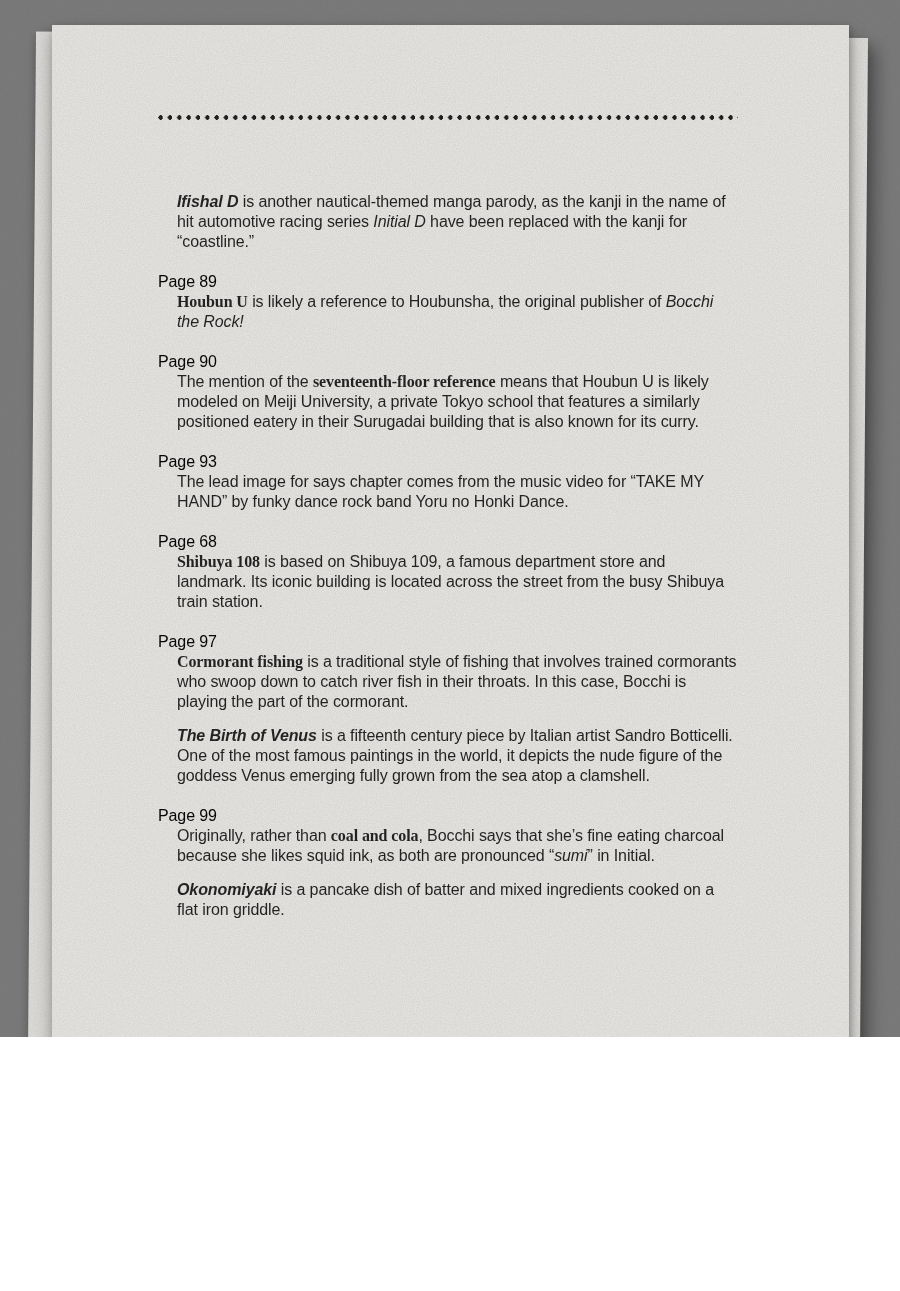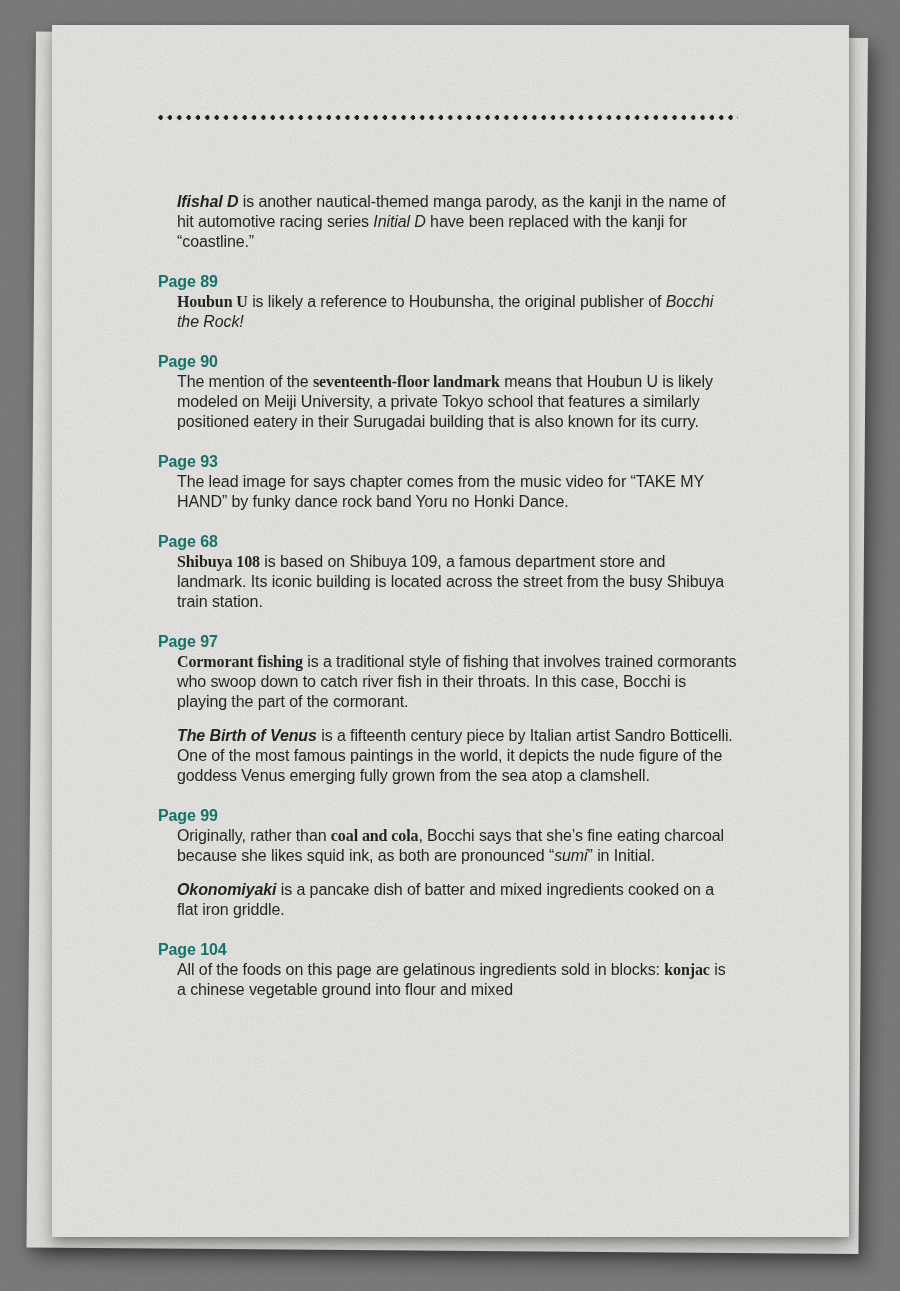--- a/index.html
+++ b/index.html
@@ -1,20 +1,20 @@
 <!DOCTYPE html>
 <html><head>
 <meta charset="utf-8">
 <style>
   html, body { margin: 0; padding: 0; }
 
   .stage {
     position: relative;
     width: 900px;
-    height: 1291px;
+    height: 1037px;
     background: #7c7c7c;
     overflow: hidden;
     font-family: "Liberation Sans", "DejaVu Sans", sans-serif;
   }
 
   .sheet-back {
     position: absolute;
     left: 36px;
     top: 38px;
     width: 832px;
@@ -53,22 +53,22 @@
     letter-spacing: -0.1px;
   }
 
   .note-section { margin-top: 20px; }
   .note-section:first-child { margin-top: 0; }
 
   .page-heading {
     margin: 0 0 0 -19px;
     font-size: 16px;
     line-height: 20px;
-    font-weight: 700;
-    color: #0f766e;
+    font-weight: 400;
+    color: #000000;
   }
 
   .note-paragraph { margin: 0; }
   .note-paragraph + .note-paragraph { margin-top: 14px; }
 
   .run-r  { font-weight: 400; font-style: normal; }
   .run-b  { font-weight: 700; font-family: Liberation Serif, serif; }
   .run-i  { font-style: italic; }
   .run-bi { font-weight: 700; font-style: italic; }
 
@@ -91,44 +91,40 @@
     <div class="notes-content">
         <section class="note-section">
           <p class="note-paragraph"><span class="run-bi">Ifishal D</span><span class="run-r"> is another nautical-themed manga parody, as the kanji in the name of hit automotive racing series </span><span class="run-i">Initial D</span><span class="run-r"> have been replaced with the kanji for “coastline.”</span></p>
         </section>
         <section class="note-section">
           <h3 class="page-heading">Page 89</h3>
           <p class="note-paragraph"><span class="run-b">Houbun U</span><span class="run-r"> is likely a reference to Houbunsha, the original publisher of </span><span class="run-i">Bocchi the Rock!</span></p>
         </section>
         <section class="note-section">
           <h3 class="page-heading">Page 90</h3>
-          <p class="note-paragraph"><span class="run-r">The mention of the </span><span class="run-b">seventeenth-floor landmark</span><span class="run-r"> means that Houbun U is likely modeled on Meiji University, a private Tokyo school that features a similarly positioned eatery in their Surugadai building that is also known for its curry.</span></p>
+          <p class="note-paragraph"><span class="run-r">The mention of the </span><span class="run-b">seventeenth-floor reference</span><span class="run-r"> means that Houbun U is likely modeled on Meiji University, a private Tokyo school that features a similarly positioned eatery in their Surugadai building that is also known for its curry.</span></p>
         </section>
         <section class="note-section">
           <h3 class="page-heading">Page 93</h3>
           <p class="note-paragraph"><span class="run-r">The lead image for says chapter comes from the music video for “TAKE MY HAND” by funky dance rock band Yoru no Honki Dance.</span></p>
         </section>
         <section class="note-section">
           <h3 class="page-heading">Page 68</h3>
           <p class="note-paragraph"><span class="run-b">Shibuya 108</span><span class="run-r"> is based on Shibuya 109, a famous department store and landmark. Its iconic building is located across the street from the busy Shibuya train station.</span></p>
         </section>
         <section class="note-section">
           <h3 class="page-heading">Page 97</h3>
           <p class="note-paragraph"><span class="run-b">Cormorant fishing</span><span class="run-r"> is a traditional style of fishing that involves trained cormorants who swoop down to catch river fish in their throats. In this case, Bocchi is playing the part of the cormorant.</span></p>
           <p class="note-paragraph"><span class="run-bi">The Birth of Venus</span><span class="run-r"> is a fifteenth century piece by Italian artist Sandro Botticelli. One of the most famous paintings in the world, it depicts the nude figure of the goddess Venus emerging fully grown from the sea atop a clamshell.</span></p>
         </section>
         <section class="note-section">
           <h3 class="page-heading">Page 99</h3>
           <p class="note-paragraph"><span class="run-r">Originally, rather than </span><span class="run-b">coal and cola</span><span class="run-r">, Bocchi says that she’s fine eating charcoal because she likes squid ink, as both are pronounced “</span><span class="run-i">sumi</span><span class="run-r">” in Initial.</span></p>
           <p class="note-paragraph"><span class="run-bi">Okonomiyaki</span><span class="run-r"> is a pancake dish of batter and mixed ingredients cooked on a flat iron griddle.</span></p>
         </section>
-        <section class="note-section">
-          <h3 class="page-heading">Page 104</h3>
-          <p class="note-paragraph"><span class="run-r">All of the foods on this page are gelatinous ingredients sold in blocks: </span><span class="run-b">konjac</span><span class="run-r"> is a chinese vegetable ground into flour and mixed</span></p>
-        </section>
       </div>
   </div>
 
   <svg class="grain" width="900" height="1291" xmlns="http://www.w3.org/2000/svg">
     <filter id="grainFilter" x="0" y="0" width="100%" height="100%">
       <feTurbulence type="fractalNoise" baseFrequency="0.85" numOctaves="2" seed="7" result="noise"></feTurbulence>
       <feColorMatrix in="noise" type="matrix" values="0 0 0 0 0.08  0 0 0 0 0.08  0 0 0 0 0.08  0 0 0 0.16 0"></feColorMatrix>
     </filter>
     <rect width="900" height="1291" fill="transparent" filter="url(#grainFilter)"></rect>
   </svg>

